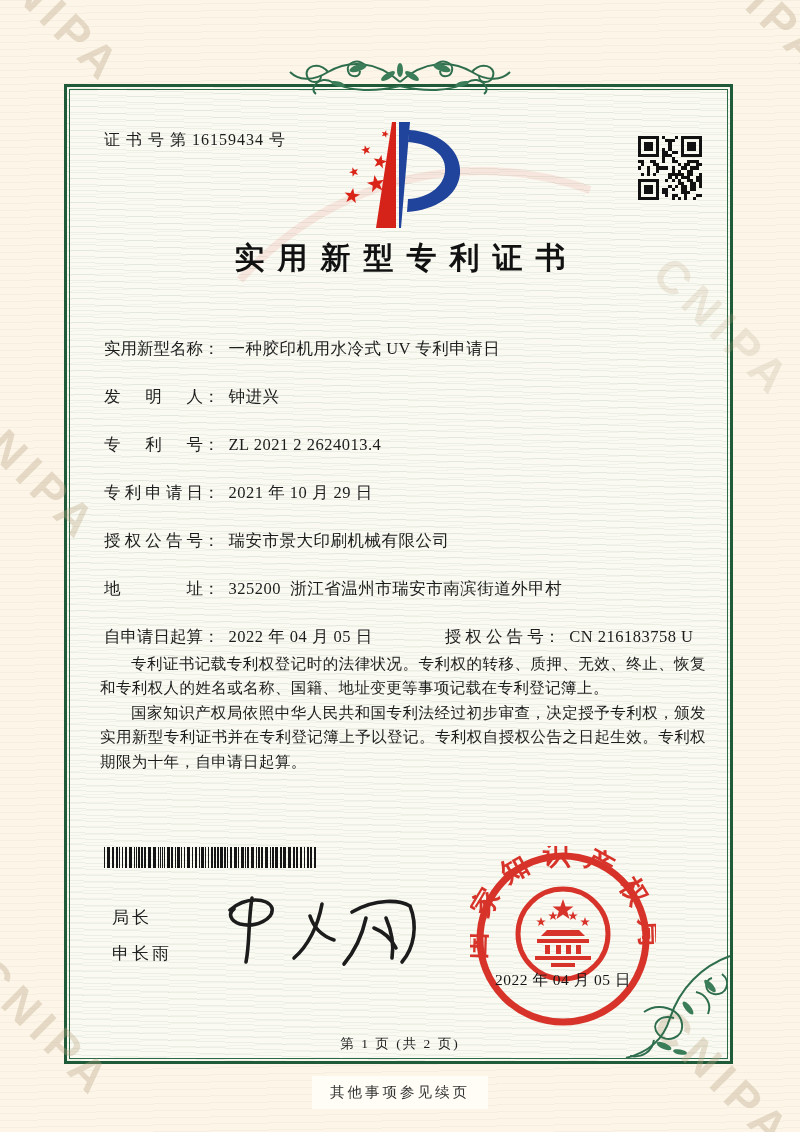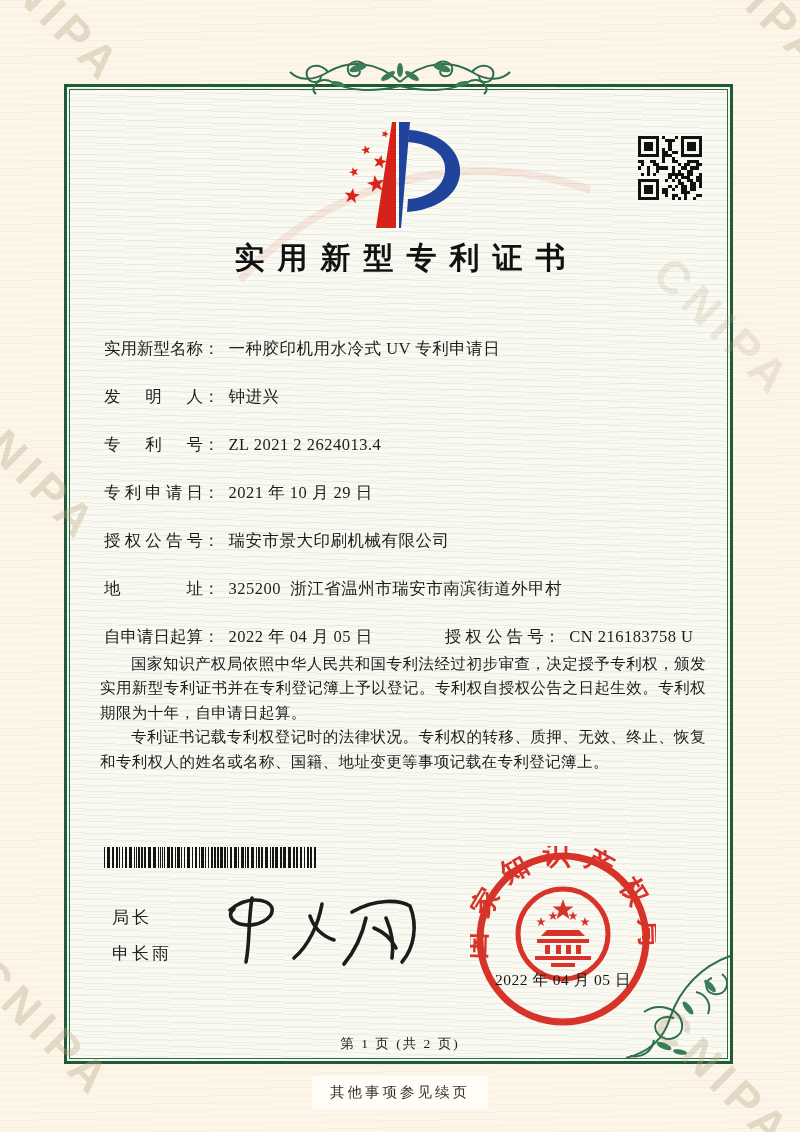--- a/index.html
+++ b/index.html
@@ -110,20 +110,21 @@
     <ellipse cx="62" cy="100" rx="7" ry="2.6" transform="rotate(10 62 100)"></ellipse>
   </g>
 </svg>
 
 <div class="content">
 
   <svg class="logo-ghost" width="400" height="160" viewBox="0 0 400 160">
     <path d="M40,150 C140,40 280,20 390,60" fill="none" stroke="rgba(214,35,26,0.5)" stroke-width="8"></path>
   </svg>
 
+  <div class="cert-no">证 书 号 第 16159434 号</div>
 
   <svg class="logo" width="144" height="116" viewBox="0 0 144 116">
     <g fill="#da2418">
       <use href="#star" transform="translate(57,16) scale(0.40) rotate(18)"></use>
       <use href="#star" transform="translate(38,32) scale(0.50) rotate(-14)"></use>
       <use href="#star" transform="translate(52,44) scale(0.72) rotate(12)"></use>
       <use href="#star" transform="translate(26,54) scale(0.50) rotate(-20)"></use>
       <use href="#star" transform="translate(48,66) scale(0.92) rotate(-10)"></use>
       <use href="#star" transform="translate(24,78) scale(0.82) rotate(8)"></use>
     </g>
@@ -389,22 +390,22 @@
       </span>
       <span class="pair pair2">
         <span class="lbl">授权公告号</span>
           <span class="colon">：</span>
         <span class="val">CN 216183758 U</span>
       </span>
     </div>
   </div>
 
   <div class="paras">
+    <p>专利证书记载专利权登记时的法律状况。专利权的转移、质押、无效、终止、恢复和专利权人的姓名或名称、国籍、地址变更等事项记载在专利登记簿上。</p>
     <p>国家知识产权局依照中华人民共和国专利法经过初步审查，决定授予专利权，颁发实用新型专利证书并在专利登记簿上予以登记。专利权自授权公告之日起生效。专利权期限为十年，自申请日起算。</p>
-    <p>专利证书记载专利权登记时的法律状况。专利权的转移、质押、无效、终止、恢复和专利权人的姓名或名称、国籍、地址变更等事项记载在专利登记簿上。</p>
   </div>
 
   <div class="barcode" id="barcode"><span style="width: 1px; margin-right: 2px;"></span><span style="width: 3px; margin-right: 2px;"></span><span style="width: 2px; margin-right: 2px;"></span><span style="width: 2px; margin-right: 1px;"></span><span style="width: 1px; margin-right: 2px;"></span><span style="width: 1px; margin-right: 2px;"></span><span style="width: 2px; margin-right: 2px;"></span><span style="width: 3px; margin-right: 2px;"></span><span style="width: 1px; margin-right: 1px;"></span><span style="width: 1px; margin-right: 1px;"></span><span style="width: 2px; margin-right: 1px;"></span><span style="width: 2px; margin-right: 1px;"></span><span style="width: 2px; margin-right: 2px;"></span><span style="width: 3px; margin-right: 2px;"></span><span style="width: 3px; margin-right: 2px;"></span><span style="width: 1px; margin-right: 1px;"></span><span style="width: 1px; margin-right: 1px;"></span><span style="width: 1px; margin-right: 1px;"></span><span style="width: 1px; margin-right: 2px;"></span><span style="width: 3px; margin-right: 1px;"></span><span style="width: 2px; margin-right: 2px;"></span><span style="width: 1px; margin-right: 1px;"></span><span style="width: 3px; margin-right: 1px;"></span><span style="width: 1px; margin-right: 2px;"></span><span style="width: 1px; margin-right: 2px;"></span><span style="width: 3px; margin-right: 2px;"></span><span style="width: 1px; margin-right: 2px;"></span><span style="width: 2px; margin-right: 2px;"></span><span style="width: 1px; margin-right: 1px;"></span><span style="width: 3px; margin-right: 1px;"></span><span style="width: 1px; margin-right: 2px;"></span><span style="width: 1px; margin-right: 2px;"></span><span style="width: 2px; margin-right: 1px;"></span><span style="width: 2px; margin-right: 1px;"></span><span style="width: 2px; margin-right: 1px;"></span><span style="width: 3px; margin-right: 1px;"></span><span style="width: 2px; margin-right: 1px;"></span><span style="width: 1px; margin-right: 2px;"></span><span style="width: 2px; margin-right: 2px;"></span><span style="width: 3px; margin-right: 1px;"></span><span style="width: 1px; margin-right: 2px;"></span><span style="width: 3px; margin-right: 1px;"></span><span style="width: 1px; margin-right: 1px;"></span><span style="width: 2px; margin-right: 2px;"></span><span style="width: 3px; margin-right: 2px;"></span><span style="width: 1px; margin-right: 1px;"></span><span style="width: 2px; margin-right: 1px;"></span><span style="width: 2px; margin-right: 2px;"></span><span style="width: 3px; margin-right: 2px;"></span><span style="width: 1px; margin-right: 1px;"></span><span style="width: 2px; margin-right: 1px;"></span><span style="width: 3px; margin-right: 2px;"></span><span style="width: 2px; margin-right: 1px;"></span><span style="width: 3px; margin-right: 2px;"></span><span style="width: 3px; margin-right: 2px;"></span><span style="width: 2px; margin-right: 1px;"></span><span style="width: 2px; margin-right: 2px;"></span><span style="width: 2px; margin-right: 2px;"></span><span style="width: 1px; margin-right: 2px;"></span><span style="width: 2px; margin-right: 1px;"></span><span style="width: 2px; margin-right: 2px;"></span><span style="width: 2px; margin-right: 2px;"></span></div>
 
   <div class="director">
     <div>局长</div>
     <div>申长雨</div>
   </div>
 
   <svg class="signature" width="212" height="96" viewBox="0 0 212 96">

